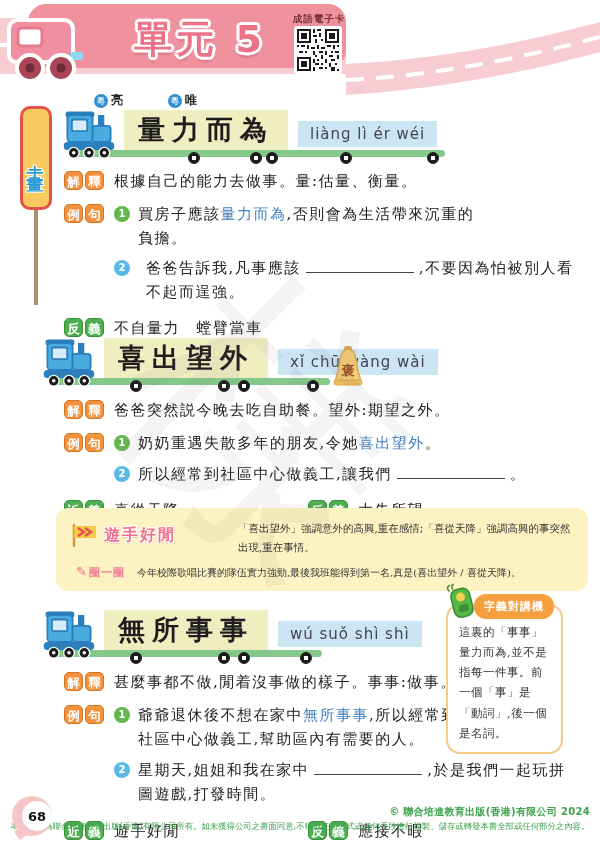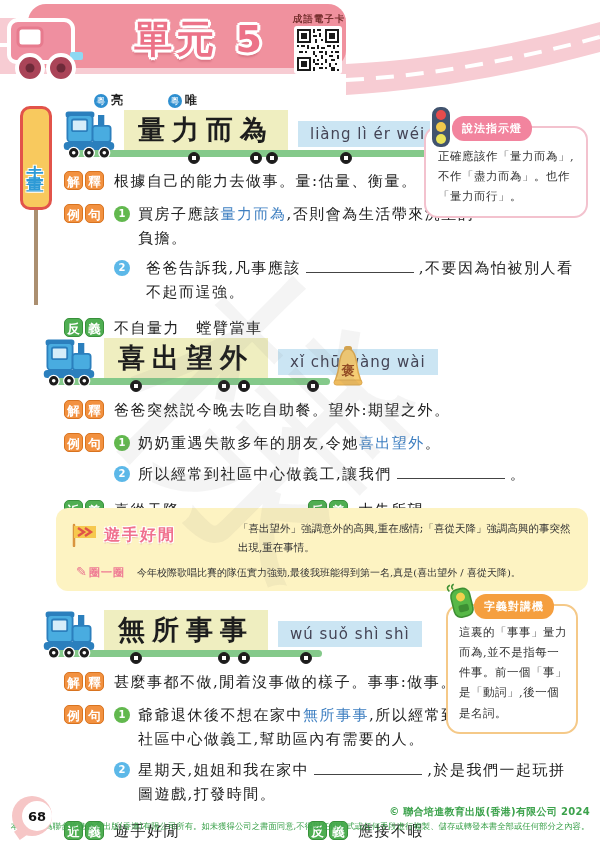--- a/index.html
+++ b/index.html
@@ -94,21 +94,21 @@
     border-bottom:1.5px solid #444; vertical-align:baseline;
   }
 
   
   .tipbox {
     position:absolute; background:#fff; border-radius:14px; z-index:2;
     font-family:"DejaVu Serif","Liberation Serif",serif;
     font-size:11.5px; line-height:1.75; color:#333; letter-spacing:.5px;
   }
   .tip1 { left:424px; top:126px; width:164px; border:2px solid #f3c2ce; padding:18px 10px 10px 12px; }
-  .tip2 { left:446px; top:604px; width:132px; border:2px solid #f5c988; padding:16px 9px 9px 11px; }
+  .tip2 { left:446px; top:604px; width:117px; border:2px solid #f5c988; padding:16px 9px 9px 11px; }
   .tip-label {
     position:absolute; font-family:"DejaVu Sans","Liberation Sans",sans-serif;
     color:#fff; font-size:11px; font-weight:bold; letter-spacing:1px;
     padding:3px 10px; border-radius:12px; white-space:nowrap;
   }
   .tip1 .tip-label { left:26px; top:-12px; background:#f2849e; }
   .tip2 .tip-label { left:26px; top:-12px; background:#f59f3f; }
   .traffic-light { position:absolute; left:2px; top:-24px; }
   .walkie { position:absolute; left:-4px; top:-24px; }
 
@@ -279,30 +279,20 @@
 
     <div class="row" style="margin-top:12px;">
       <span class="badge-pair">
         <span class="badge green">反</span>
         <span class="badge green">義</span>
       </span>
       <div class="content">不自量力　螳臂當車</div>
     </div>
   </div>
 
-  <div class="tipbox tip1">
-    <svg class="traffic-light" width="26" height="48" viewBox="0 0 26 48">
-      <rect x="3" y="2" width="20" height="42" rx="9" fill="#41536e" stroke="#fff" stroke-width="2"></rect>
-      <circle cx="13" cy="11" r="5" fill="#e64c4c"></circle>
-      <circle cx="13" cy="23" r="5" fill="#f2c94c"></circle>
-      <circle cx="13" cy="35" r="5" fill="#e9e25a"></circle>
-    </svg>
-    <span class="tip-label">說法指示燈</span>
-    <div>正確應該作「量力而為」,不作「盡力而為」。也作「量力而行」。</div>
-  </div>
 
   <div class="section" style="top:326px;">
     <div class="train-row" style="padding-left:42px;height:64px;">
       <div class="rail" style="left:50px; width:280px;"></div>
       <i class="wheel" style="left:130px;"></i>
       <i class="wheel" style="left:218px;"></i>
       <i class="wheel" style="left:238px;"></i>
       <i class="wheel" style="left:307px;"></i>
       <svg width="54" height="58" viewBox="0 0 60 60" style="position:relative;z-index:1;">
         <rect x="40" y="10" width="7" height="12" fill="#2b7fbd"></rect>

